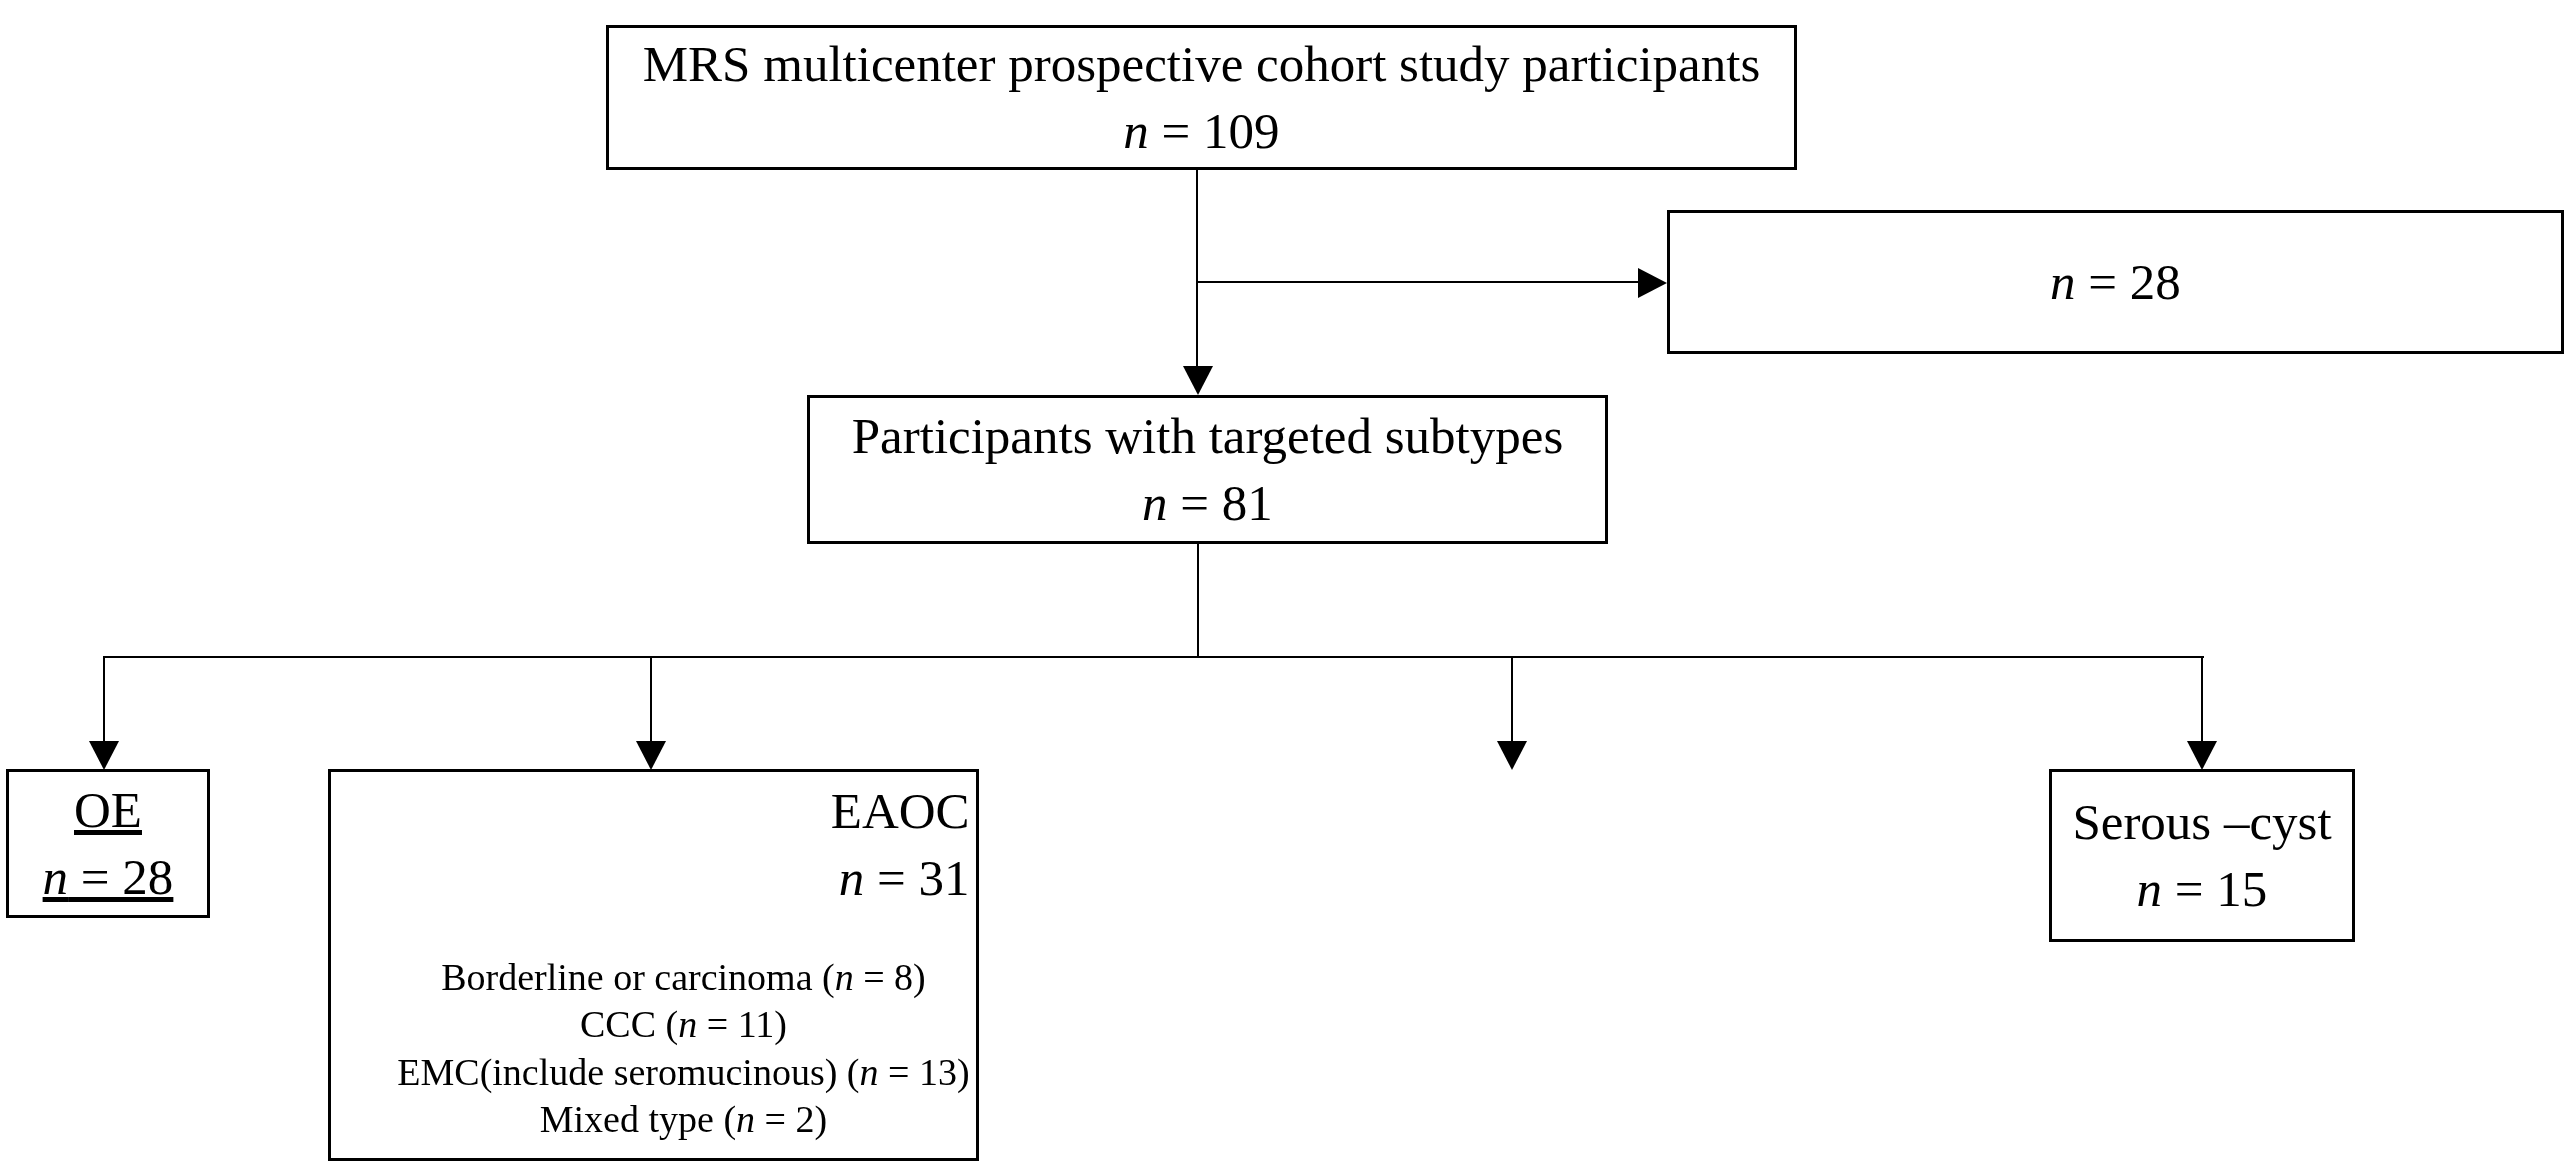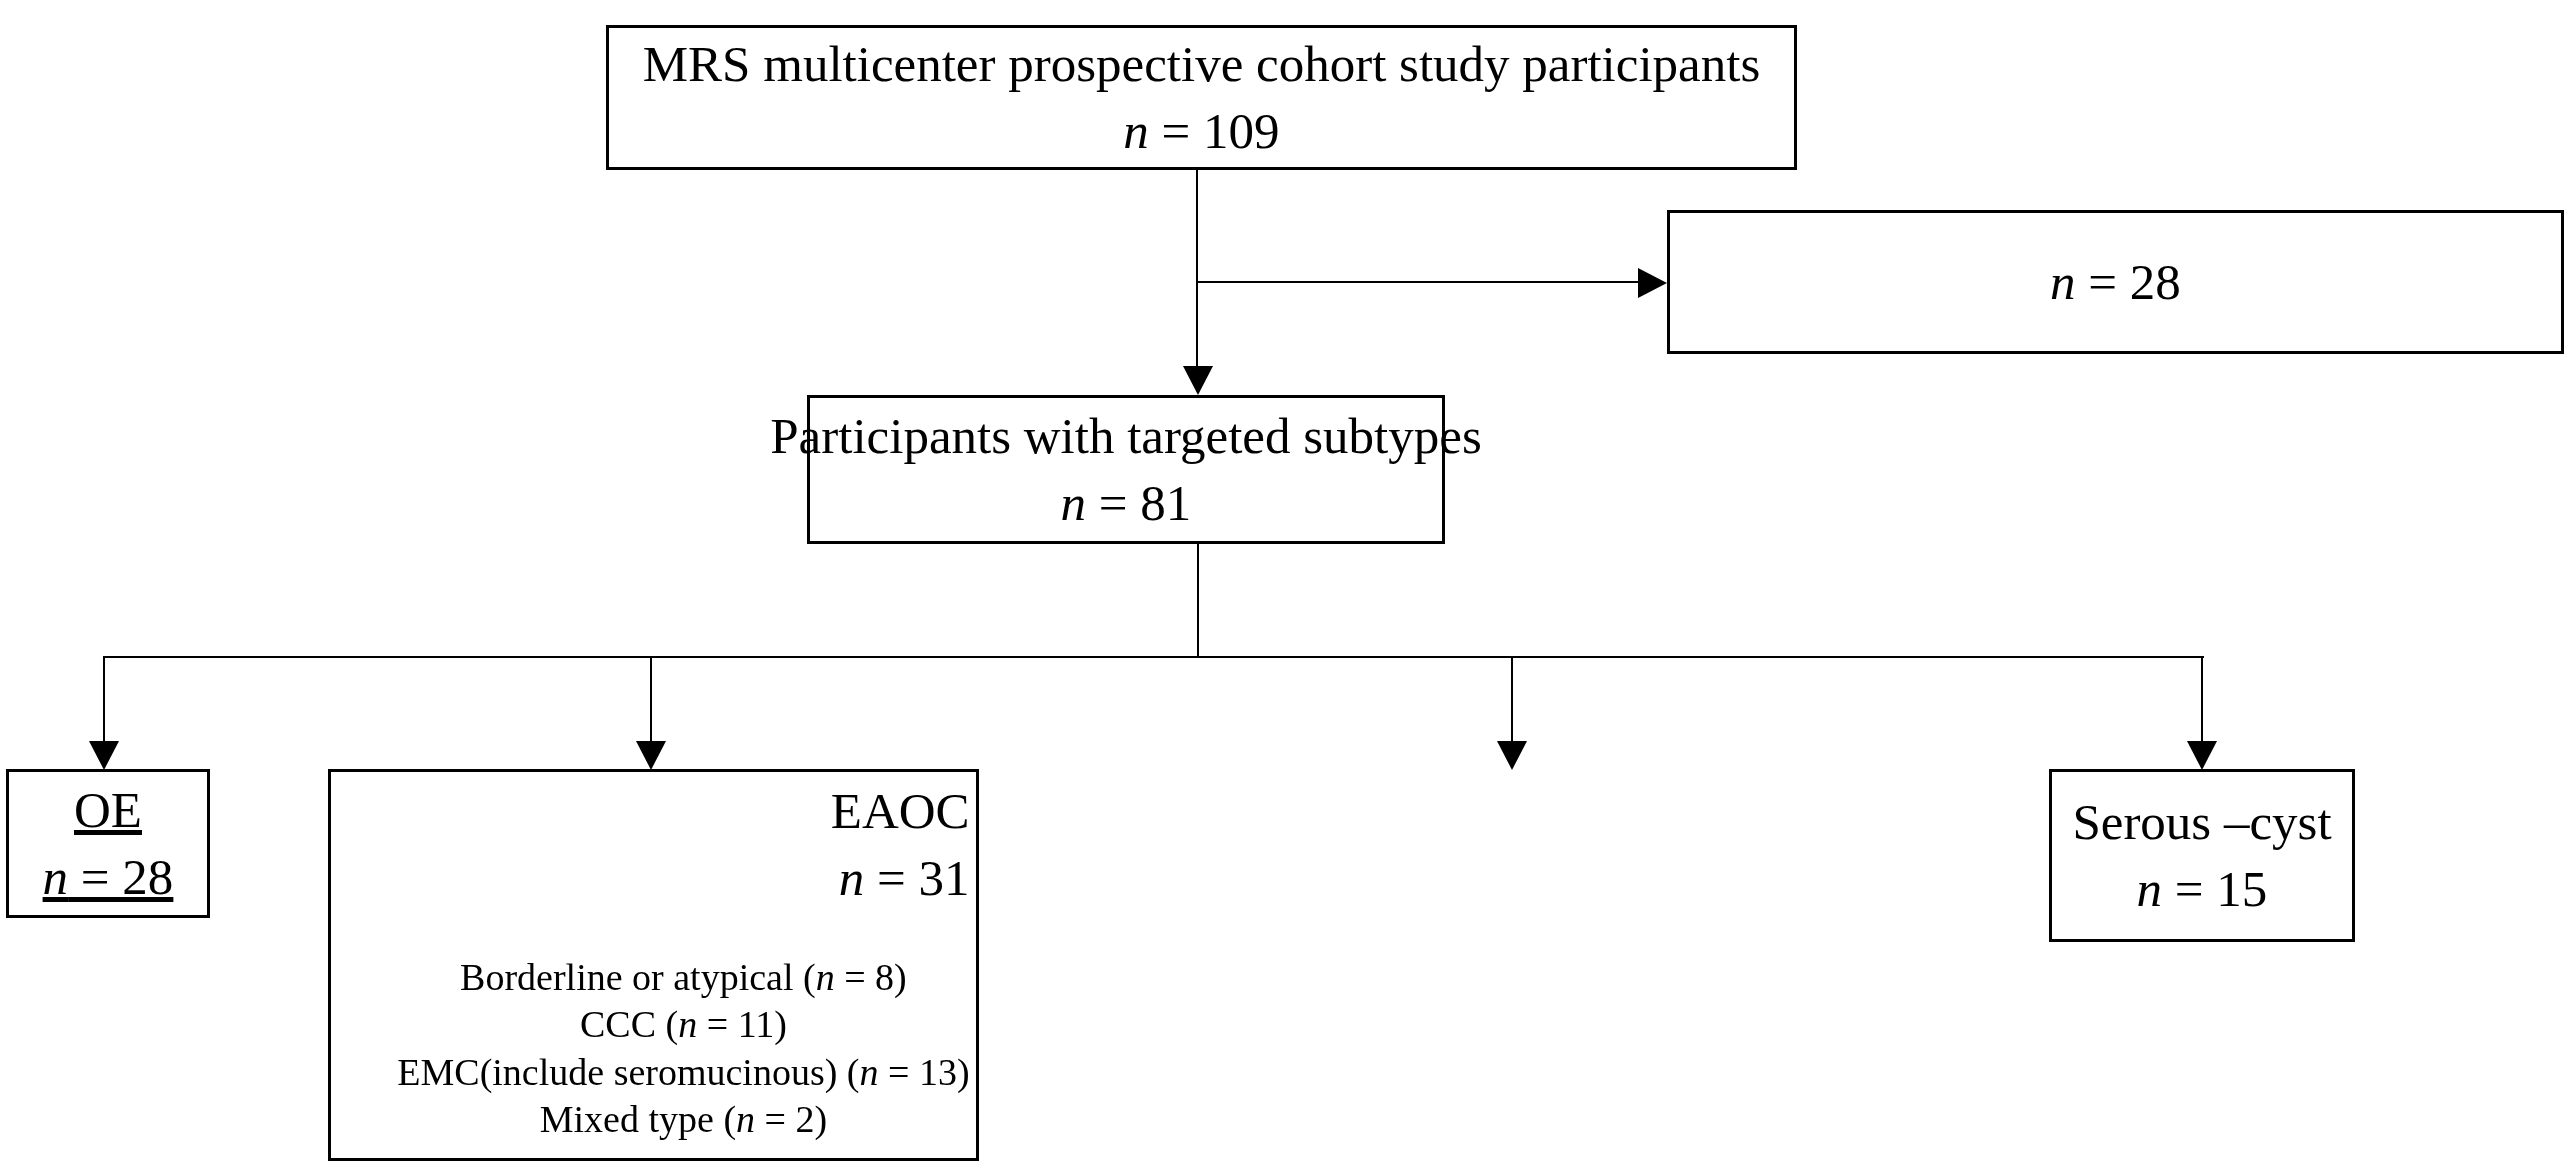--- a/index.html
+++ b/index.html
@@ -41,21 +41,21 @@
   .arrow-right {
     position: absolute; width: 0; height: 0;
     border-top: 15px solid transparent;
     border-bottom: 15px solid transparent;
     border-left: 29px solid #000000;
   }
 
   
   #box-cohort   { left: 606px;  top: 25px;  width: 1191px; height: 145px; text-align: center; }
   #box-exclude  { left: 1667px; top: 210px; width: 897px; height: 144px; }
-  #box-targeted { left: 807px; top: 395px; width: 638px;  height: 149px; }
+  #box-targeted { left: 807px; top: 395px; width: 801px;  height: 149px; }
   #box-oe       { left: 6px;   top: 769px; width: 204px;  height: 149px; text-decoration: underline; }
   #box-eaoc     { left: 328px;  top: 769px; width: 651px;  height: 392px; padding: 6.4px 6.4px 14.4px; }
   #box-non-eaoc { left: 1196px; top: 769px; width: 633px;  height: 257px; padding: 6.4px 6.4px 11.2px; }
   #box-serous   { left: 2049px; top: 769px; width: 306px;  height: 173px; }
 
   
   #line-cohort-down    { left: 1196px; top: 169px; width: 2.4px;    height: 200px; }
   #line-exclude-branch { left: 1198px; top: 281px; width: 440px;  height: 2.4px; }
   #line-targeted-down  { left: 1197px; top: 544px; width: 2.4px;    height: 113px; }
   #line-distributor    { left: 103px;  top: 656px; width: 2101px; height: 2.4px; }
@@ -109,21 +109,21 @@
   <div class="fbox" id="box-oe">
     <div class="main-text">OE</div>
     <div class="main-text"><span class="nvar">n</span><span> = 28</span></div>
   </div>
 
   <div class="fbox topalign" id="box-eaoc">
     <div class="main-text">EAOC</div>
     <div class="main-text"><span class="nvar">n</span><span> = 31</span></div>
     <div class="spacer"></div>
     <div>
-      <div class="sub-text"><span>Borderline or atypical (</span><span class="nvar">n</span><span> = 8)</span></div>
+      <div class="sub-text"><span>Borderline or carcinoma (</span><span class="nvar">n</span><span> = 8)</span></div>
       <div class="sub-text"><span>CCC (</span><span class="nvar">n</span><span> = 11)</span></div>
       <div class="sub-text"><span>EMC(include seromucinous) (</span><span class="nvar">n</span><span> = 13)</span></div>
       <div class="sub-text"><span>Mixed type (</span><span class="nvar">n</span><span> = 2)</span></div>
     </div>
   </div>
 
 
   <div class="fbox" id="box-serous">
     <div class="main-text">Serous –cyst</div>
     <div class="main-text"><span class="nvar">n</span><span> = 15</span></div>

